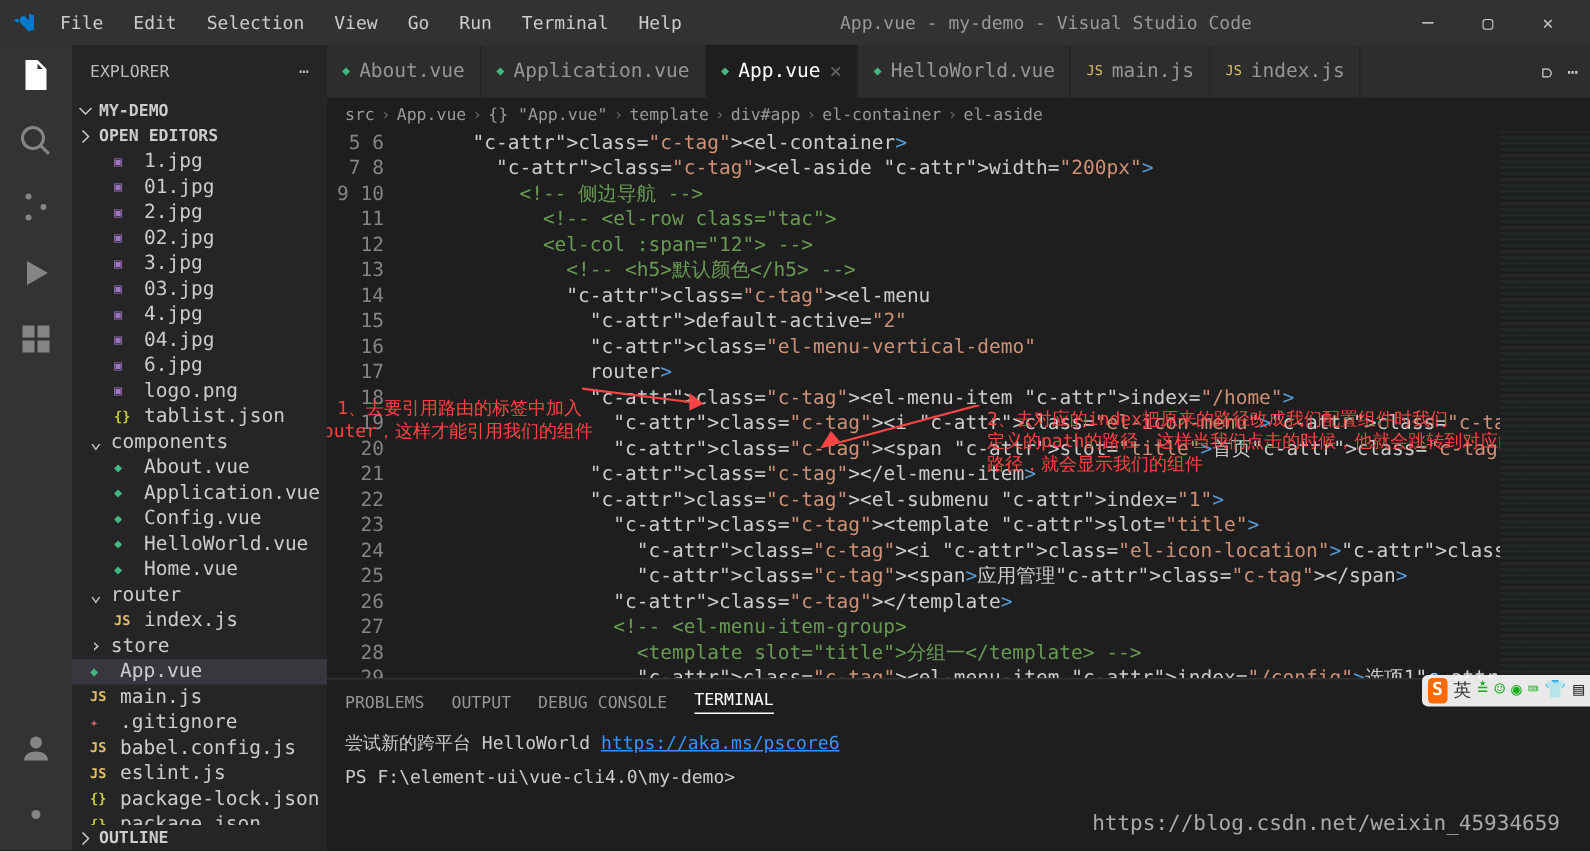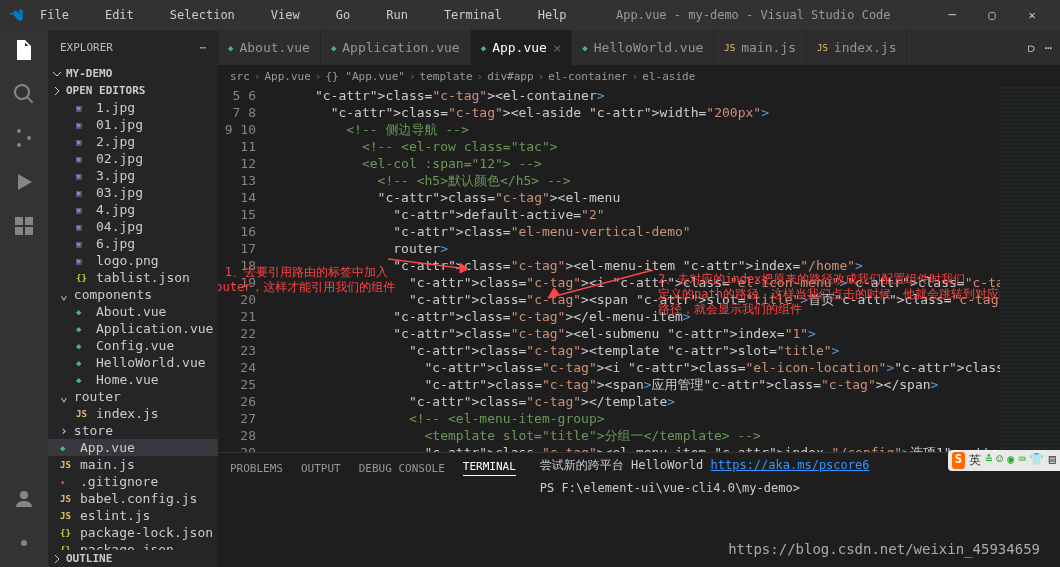--- a/index.html
+++ b/index.html
@@ -1,19 +1,19 @@
 <!DOCTYPE html>
 <html><head>
 <meta charset="utf-8">
 <style>
 *{margin:0;padding:0;box-sizing:border-box;font-family:"Segoe UI",Consolas,monospace}
 body{background:#1e1e1e;color:#ccc;width:1060px;height:567px;overflow:hidden;font-size:12px;position:relative}
 .titlebar{height:30px;background:#323233;display:flex;align-items:center;padding:0 8px;color:#ccc}
 .titlebar .vs-logo{width:16px;height:16px;margin-right:8px}
-.menubar{display:flex;gap:20px}
+.menubar{display:flex;gap:4px}
 .menubar span{padding:4px 8px;cursor:pointer}
 .title-center{flex:1;text-align:center;color:#999;font-size:12px}
 .win-controls{display:flex;gap:0}
 .win-controls span{width:40px;height:30px;display:flex;align-items:center;justify-content:center;cursor:pointer}
 .main{display:flex;height:calc(100% - 30px)}
 .activity{width:48px;background:#333;display:flex;flex-direction:column;align-items:center;padding-top:8px;gap:20px}
 .activity .icon{width:24px;height:24px;fill:#858585;cursor:pointer}
 .activity .icon.active{fill:#fff;position:relative}
 .activity .icon.active::before{content:"";position:absolute;left:-12px;top:-2px;width:2px;height:28px;background:#fff}
 .activity .bottom{margin-top:auto;margin-bottom:12px;display:flex;flex-direction:column;gap:20px}
@@ -36,21 +36,21 @@
 .tab .close{color:#666;font-size:14px}
 .tab-actions{margin-left:auto;display:flex;align-items:center;padding:0 8px;gap:10px}
 .breadcrumb{height:22px;display:flex;align-items:center;padding:0 12px;font-size:11px;color:#999;gap:4px}
 .breadcrumb .sep{color:#666}
 .editor{flex:1;display:flex;font-family:Consolas,monospace;font-size:13px;overflow:hidden;position:relative}
 .gutter{width:50px;text-align:right;color:#858585;padding-right:12px;line-height:17px;user-select:none}
 .code{flex:1;line-height:17px;white-space:pre;position:relative;min-width:0}
 .c-tag{color:#569cd6}.c-str{color:#ce9178}.c-cmt{color:#6a9955}
 .minimap{width:60px;background:#1e1e1e;position:relative}
 .minimap-shade{position:absolute;top:0;right:0;width:60px;height:100%;background:repeating-linear-gradient(180deg,#2a3a3a 0 2px,transparent 2px 4px);opacity:.3}
-.panel{height:115px;background:#1e1e1e;border-top:1px solid #333;display:flex;flex-direction:row}
+.panel{height:115px;background:#1e1e1e;border-top:1px solid #333;display:flex;flex-direction:column}
 .panel-tabs{height:30px;display:flex;align-items:center;padding:0 12px;gap:18px;font-size:11px;color:#969696}
 .panel-tabs .pt{cursor:pointer;text-transform:uppercase}
 .panel-tabs .pt.active{color:#fff;border-bottom:1px solid #fff;padding-bottom:2px}
 .panel-tabs .ra{margin-left:auto;display:flex;align-items:center;gap:10px}
 .panel-tabs select{background:#3c3c3c;color:#ccc;border:1px solid #3c3c3c;font-size:11px;padding:2px 4px}
 .term{padding:4px 12px;font-family:Consolas,monospace;font-size:12px;color:#ccc;line-height:17px}
 .term a{color:#3794ff;text-decoration:underline}
 .annot{position:absolute;color:#f44;font-size:12px;line-height:15px;pointer-events:none}
 .arrow{stroke:#f44;fill:#f44}
 .float-badge{position:absolute;right:0;top:450px;display:flex;background:rgba(255,255,255,.9);padding:2px 4px;border-radius:4px 0 0 4px;gap:4px}

